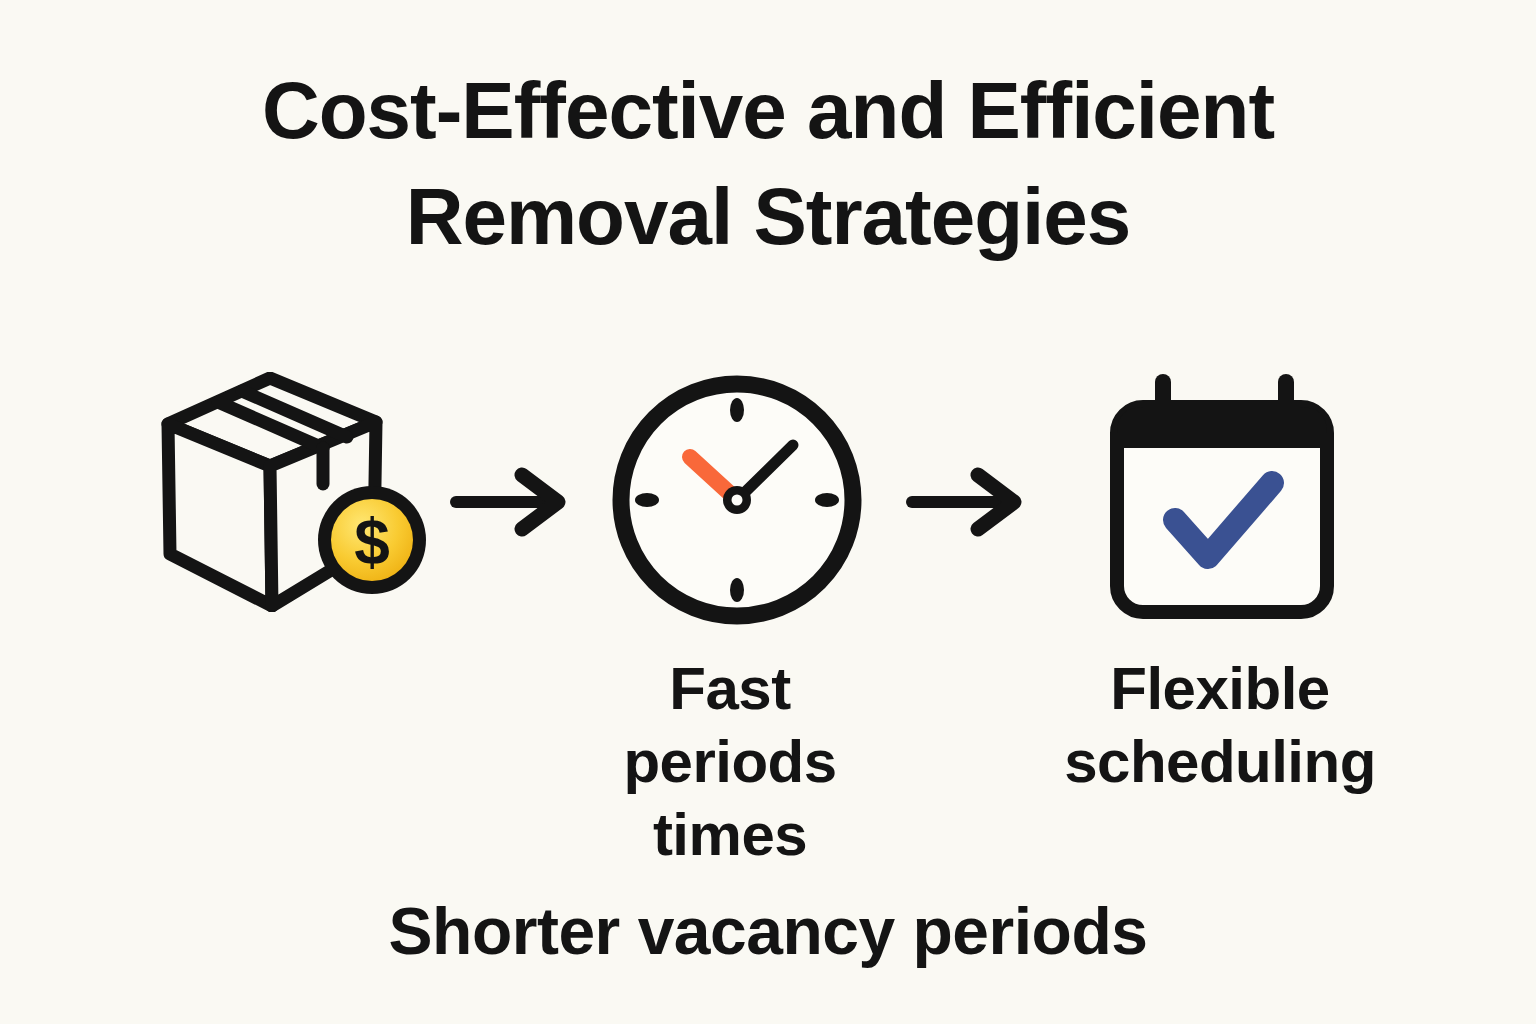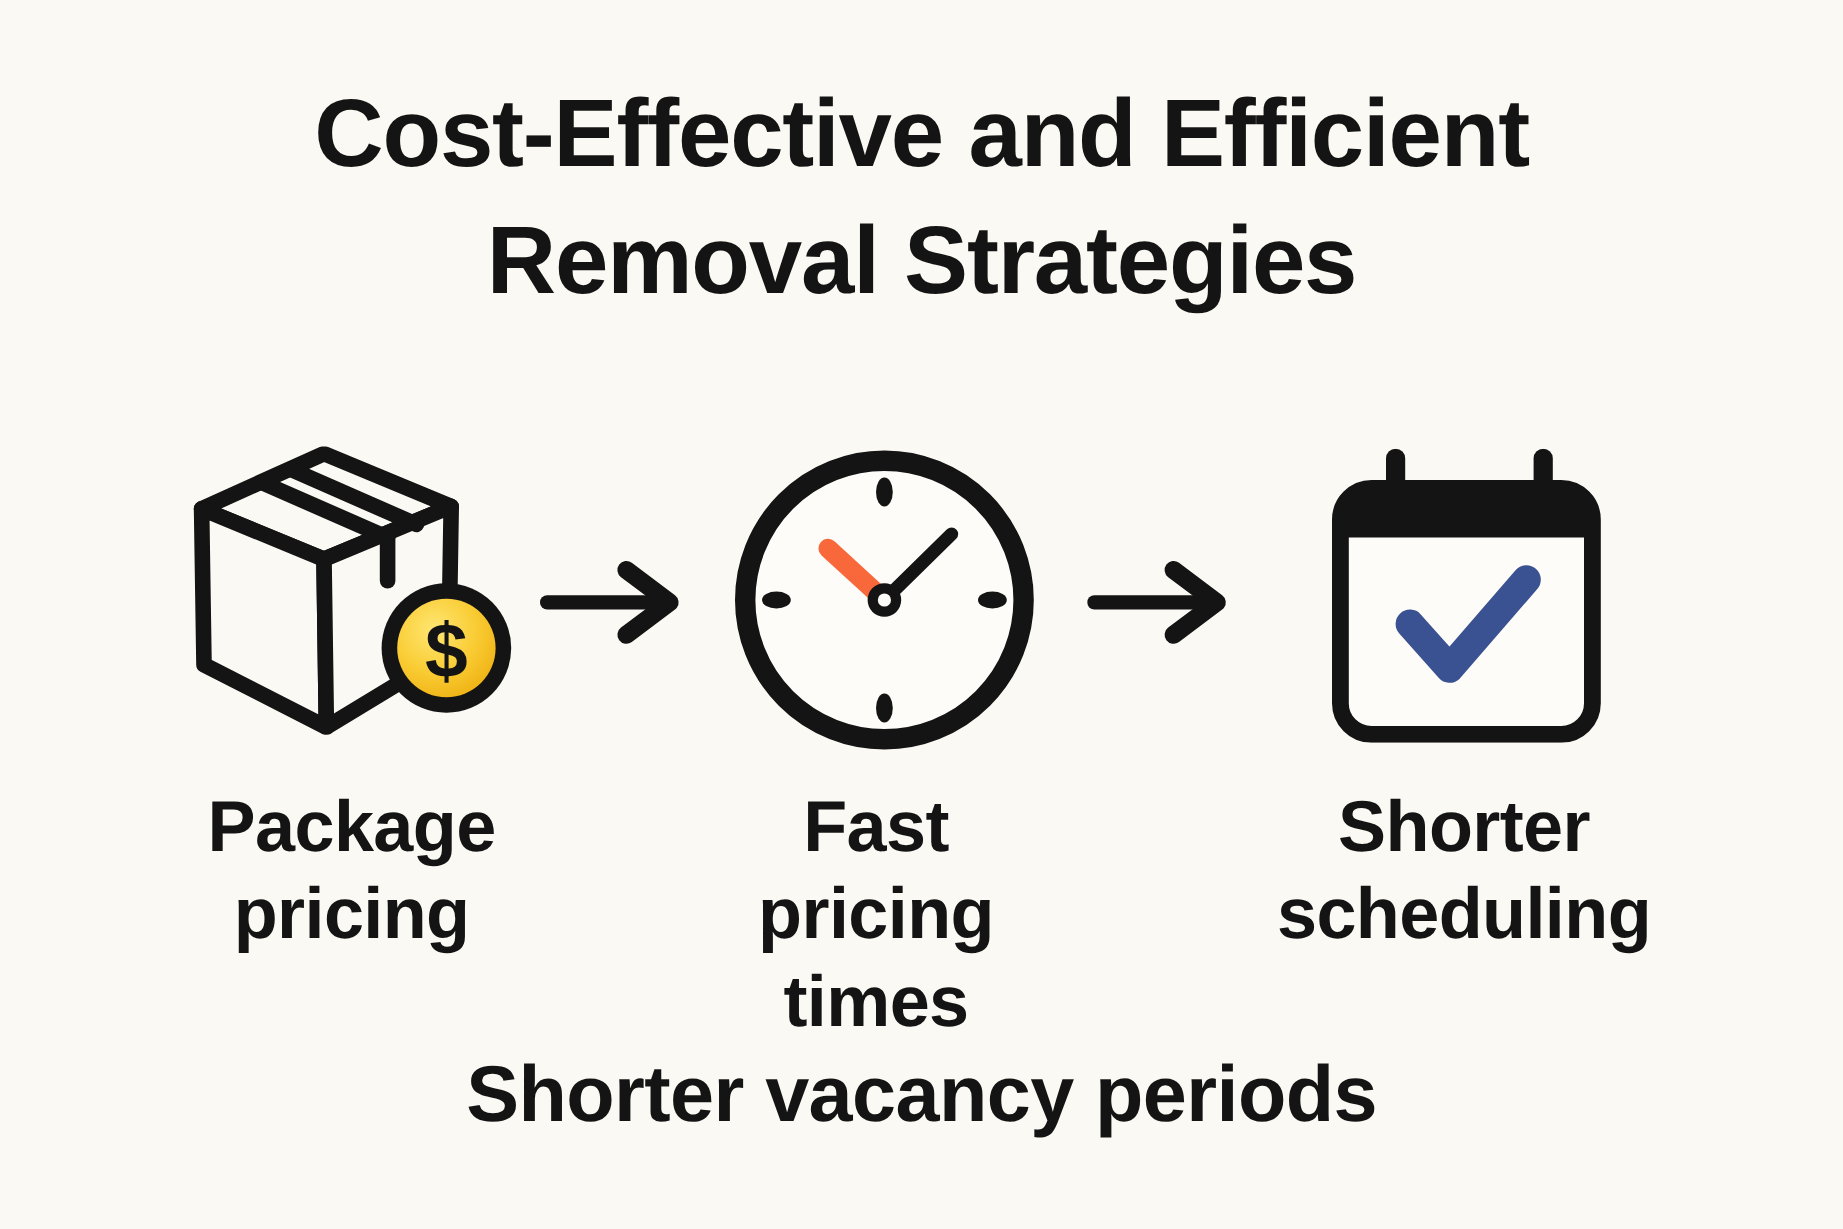--- a/index.html
+++ b/index.html
@@ -39,21 +39,21 @@
     position:absolute;top:652px;
     text-align:center;
     font-size:60px;font-weight:700;line-height:1.22;
     letter-spacing:-0.5px;
     color:var(--ink);
   }
   .step-label-0{left:133px;width:320px;}
   .step-label-1{left:570px;width:320px;}
   .step-label-2{left:1040px;width:360px;}
   .footer{
-    position:absolute;left:0;right:0;top:872px;
+    position:absolute;left:0;right:0;top:892px;
     text-align:center;
     font-size:66px;font-weight:700;line-height:1.2;
     letter-spacing:-0.5px;
     color:var(--ink);
   }
   .coin-dollar{
     font-family:"Liberation Sans","DejaVu Sans",sans-serif;
     font-weight:700;
   }
 </style>
@@ -120,19 +120,18 @@
   </svg>
 
   <svg class="icon icon-calendar" viewBox="0 0 228 245">
     <rect x="47" y="0" width="16" height="42" rx="8" fill="#141414"></rect>
     <rect x="170" y="0" width="16" height="42" rx="8" fill="#141414"></rect>
     <rect x="9" y="33" width="210" height="205" rx="26" fill="#FDFCF8" stroke="#141414" stroke-width="14"></rect>
     <path d="M9,74 L9,59 Q9,33 35,33 L193,33 Q219,33 219,59 L219,74 Z" fill="#141414"></path>
     <path d="M67,146 L100,183 L164,109" stroke="#3A5192" stroke-width="24" stroke-linecap="round" stroke-linejoin="round" fill="none"></path>
   </svg>
 
-  <div class="step-label step-label-0">Package pricing</div>
-  <div class="step-label step-label-1">Fast pricing times</div>
-  <div class="step-label step-label-2">Shorter scheduling</div>
+  <div class="step-label step-label-1">Fast periods times</div>
+  <div class="step-label step-label-2">Flexible scheduling</div>
 
   <div class="footer">Shorter vacancy periods</div>
 
 </div>
 
 </body></html>

